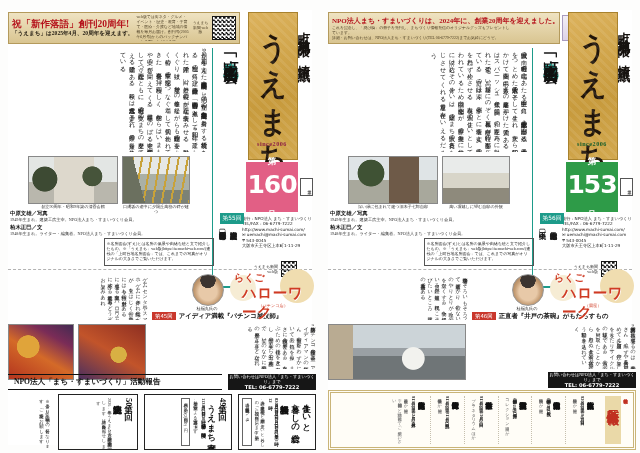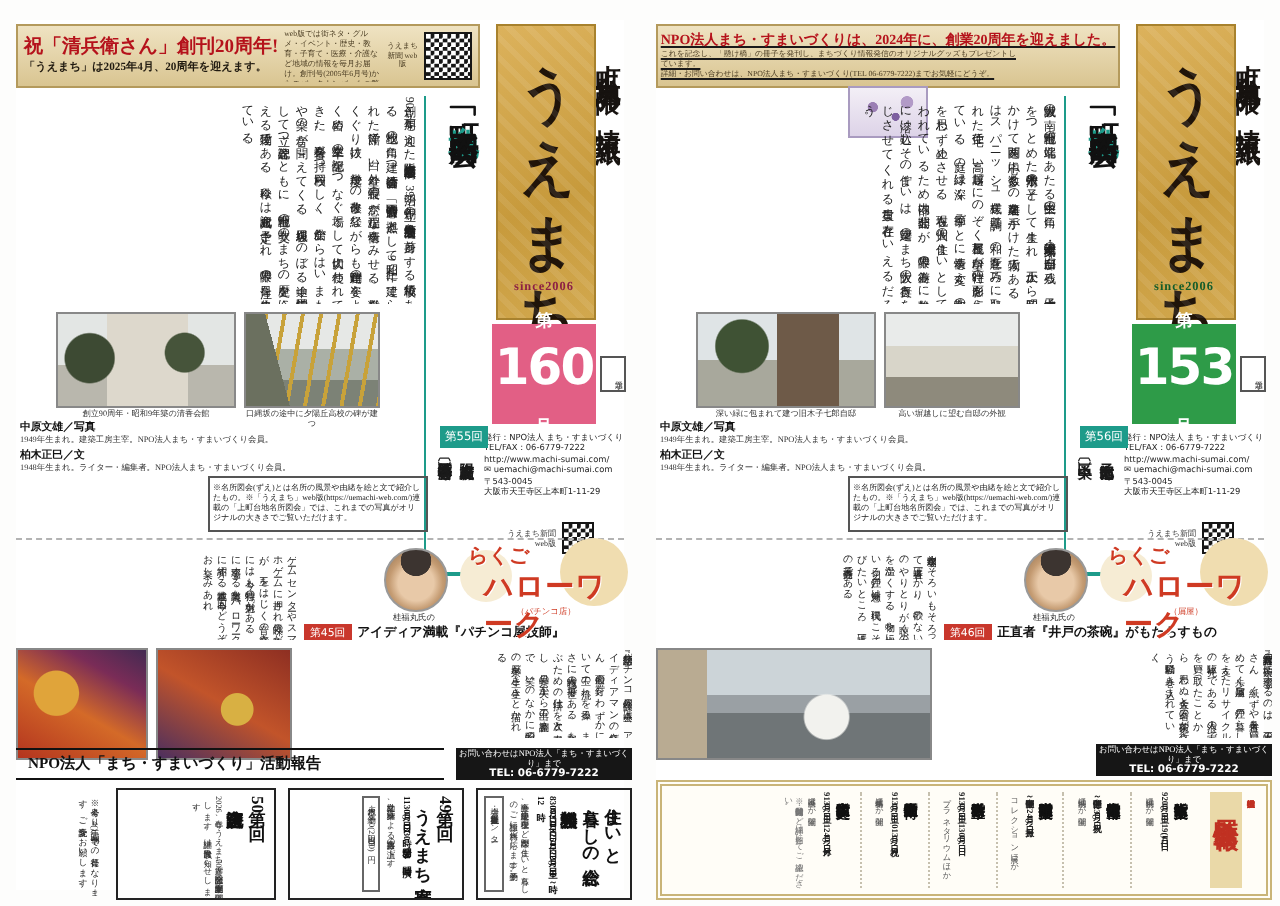--- a/index.html
+++ b/index.html
@@ -14,21 +14,21 @@
   .banner{position:absolute;left:0;top:2px;width:232px;height:32px;
           background:linear-gradient(#efe3c2,#d9c591);border:1px solid #b49a5c;
           display:flex;align-items:center;padding:2px 3px;box-sizing:border-box;gap:3px;}
   .bn-title{font-size:9.5px;font-weight:bold;color:#b5121b;line-height:10px;white-space:nowrap;}
   .bn-sub{font-size:5.6px;font-weight:bold;color:#201a10;margin-top:1px;white-space:nowrap;}
   .bn-note{font-size:3.9px;line-height:5px;color:#4a3c22;width:62px;overflow:hidden;height:26px;}
   .bn-qrlabel{font-size:3.8px;line-height:4.6px;color:#4a3c22;width:20px;text-align:center;}
   .qr{background:conic-gradient(#161616 0 25%, #fff 0 50%, #161616 0 75%, #fff 0) 0 0/4.2px 4.2px;
       border:1px solid #161616;}
   .bn-qr{width:22px;height:22px;flex:0 0 auto;}
-  .bannerR{flex-direction:column;text-decoration:underline;}
+  .bannerR{flex-direction:row;}
   .bnR-text{display:flex;flex-direction:column;justify-content:center;}
   .bnR-title{font-size:7px;font-weight:bold;color:#b5121b;white-space:nowrap;}
   .bnR-note{font-size:3.9px;line-height:5px;color:#4a3c22;width:178px;overflow:hidden;}
   .bn-photo{width:38px;height:24px;background:
      radial-gradient(circle at 30% 40%, #9b7fb4 0 8%, transparent 9%),
      radial-gradient(circle at 60% 60%, #7d5fa0 0 7%, transparent 8%),
      radial-gradient(circle at 75% 30%, #b29ac7 0 9%, transparent 10%),
      linear-gradient(#f3eff6,#ddd3e8);border:1px solid #a99bc0;flex:0 0 auto;}
 
   
@@ -166,21 +166,21 @@
   .ex-nt{font-size:4.1px;line-height:5.2px;margin-left:1px;color:#555;}
   .ex-foot{font-size:4.1px;line-height:5.4px;color:#777;margin-left:5px;}
 </style>
 </head>
 <body>
 
 <div class="page pink" id="pageL">
 
   <div class="banner">
     <div>
-      <div class="bn-title">祝「清兵衛さん」創刊20周年!</div>
+      <div class="bn-title">祝「新作落語」創刊20周年!</div>
       <div class="bn-sub">「うえまち」は2025年4月、20周年を迎えます。</div>
     </div>
     <div class="bn-note">web版では街ネタ・グルメ・イベント・歴史・教育・子育て・医療・介護など地域の情報を毎月お届け。創刊号(2005年6月号)からのバックナンバーもご覧いただけます。</div>
     <div class="bn-qrlabel">うえまち新聞 web版</div>
     <div class="bn-qr qr"></div>
   </div>
 
   <div class="abs tagline v">上町台地界隈の情報紙</div>
   <div class="abs logo-box">
     <div class="logo-chars">うえまち</div>

